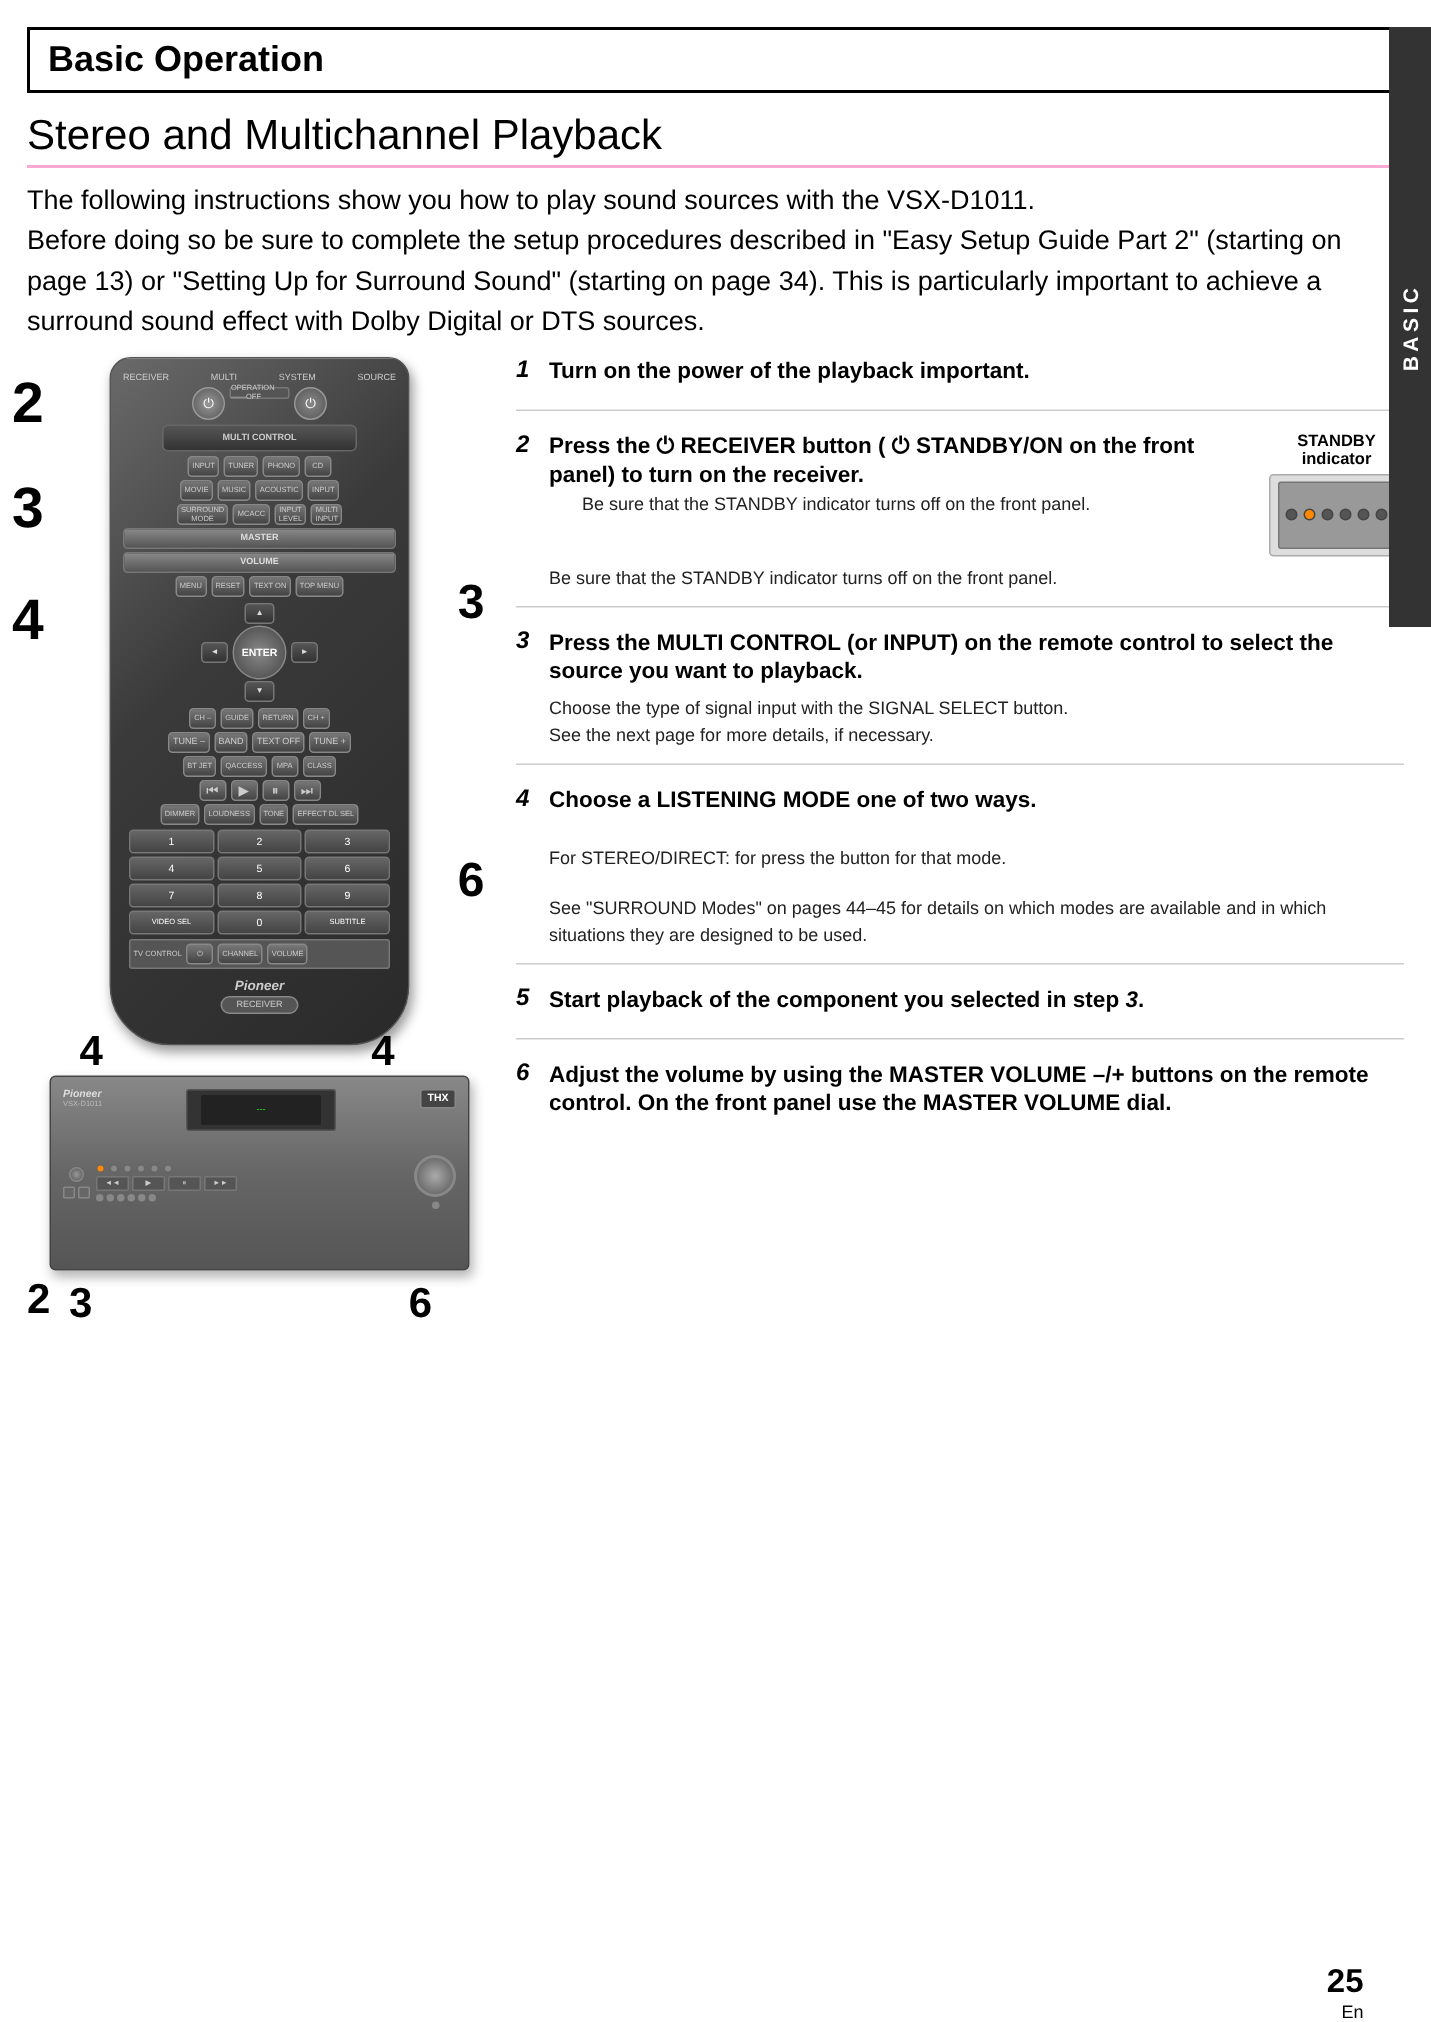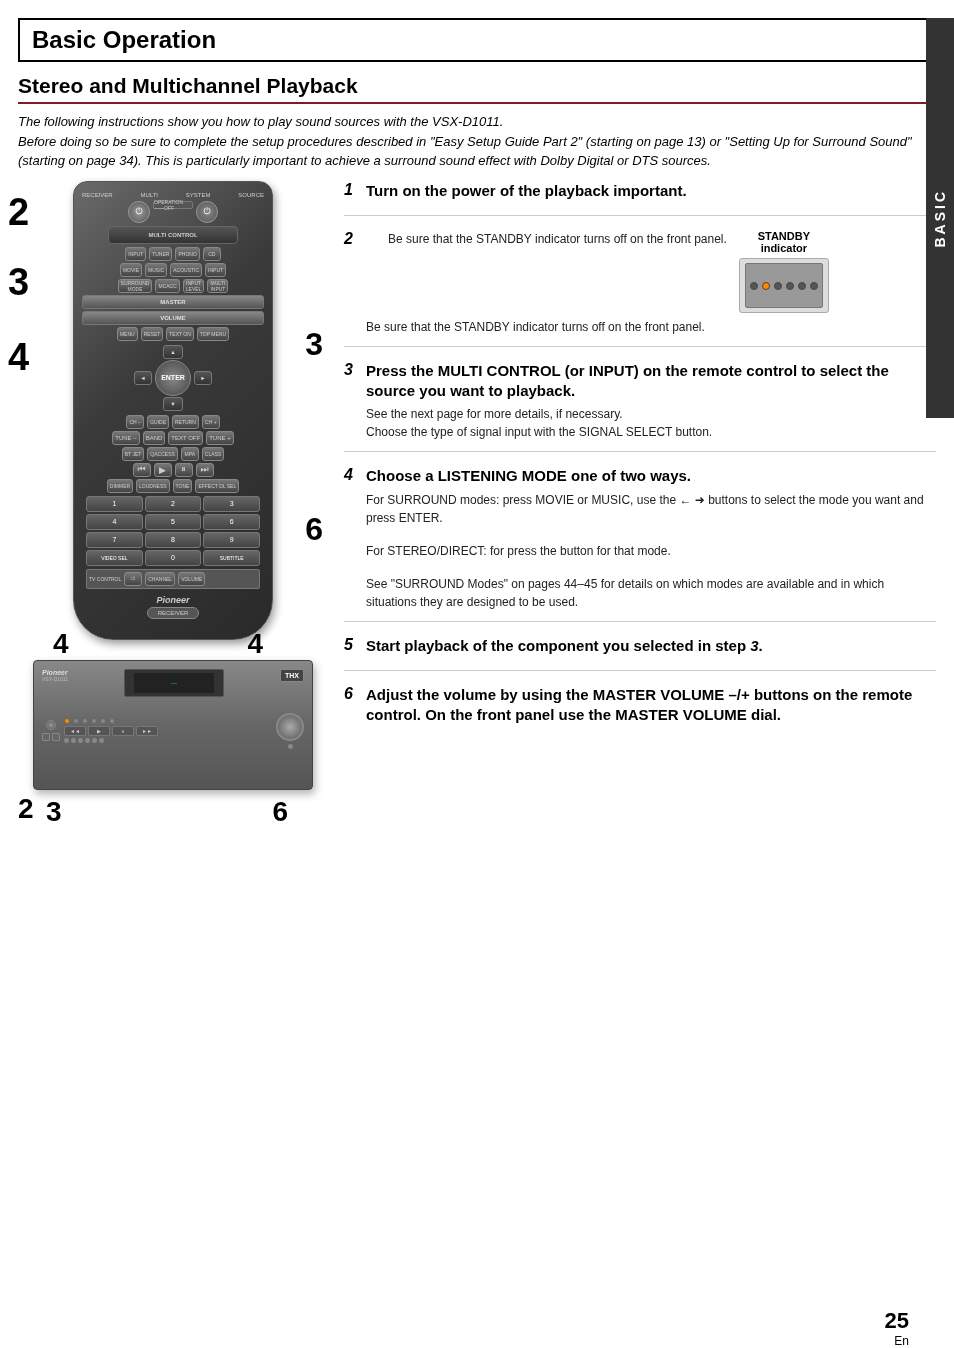--- a/index.html
+++ b/index.html
@@ -28,33 +28,32 @@
       padding: 6px 12px;
     }
     .page-header-title {
       font-size: 24px;
       font-weight: bold;
       color: #000;
     }
 
     
     .section-title {
-      font-size: 21px;
-      font-weight: bold;
-      border-bottom: 2px solid #7f1d1d;
+      font-size: 28px;
+      font-weight: normal;
+      border-bottom: 2px solid #f9a8d4;
       margin: 12px 18px 8px 18px;
       padding-bottom: 4px;
     }
 
     
     .intro-text {
       margin: 0 18px 10px 18px;
-      font-size: 13px;
+      font-size: 18px;
       line-height: 1.5;
-      font-style: italic;
     }
 
     
     .main-content {
       display: flex;
       margin: 0 18px;
       gap: 16px;
     }
 
     
@@ -716,20 +715,21 @@
           <span class="step-num" style="font-style:italic;">1</span>
           <span class="step-title">Turn on the power of the playback important.</span>
         </div>
       </div>
 
       <div class="step-item">
         <div class="step-header">
           <span class="step-num" style="font-style:italic;">2</span>
           <div class="standby-area">
             <div class="standby-info">
+              <div class="step-title">Press the ⏻ RECEIVER button ( ⏻ STANDBY/ON on the front panel) to turn on the receiver.</div>
               <div class="step-body">Be sure that the STANDBY indicator turns off on the front panel.</div>
             </div>
             <div class="standby-indicator-box">
               <div class="standby-label">STANDBY<br>indicator</div>
               <div class="standby-image">
                 <div class="standby-image-inner">
                   <div style="display:flex;gap:4px;flex-wrap:wrap;justify-content:center;">
                     <div class="standby-dot"></div>
                     <div class="standby-dot active"></div>
                     <div class="standby-dot"></div>
@@ -743,30 +743,29 @@
           </div>
         </div>
         <div class="step-body">Be sure that the STANDBY indicator turns off on the front panel.</div>
       </div>
 
       <div class="step-item">
         <div class="step-header">
           <span class="step-num" style="font-style:italic;">3</span>
           <span class="step-title">Press the MULTI CONTROL (or INPUT) on the remote control to select the source you want to playback.</span>
         </div>
+        <div class="step-body">Choose the type of signal input with the SIGNAL SELECT button.</div>
         <div class="step-body">See the next page for more details, if necessary.</div>
-        <div class="step-body">Choose the type of signal input with the SIGNAL SELECT button.</div>
       </div>
 
       <div class="step-item">
         <div class="step-header">
           <span class="step-num" style="font-style:italic;">4</span>
           <span class="step-title">Choose a LISTENING MODE one of two ways.</span>
         </div>
-        <div class="step-body">For SURROUND modes: press MOVIE or MUSIC, use the ← ➜ buttons to select the mode you want and press ENTER.</div>
         <br>
         <div class="step-body">For STEREO/DIRECT: for press the button for that mode.</div>
         <br>
         <div class="step-body">See "SURROUND Modes" on  pages 44–45 for details on which modes are available and in which situations they are designed to be used.</div>
       </div>
 
       <div class="step-item">
         <div class="step-header">
           <span class="step-num" style="font-style:italic;">5</span>
           <span class="step-title">Start playback of the component you selected in step <em>3</em>.</span>

